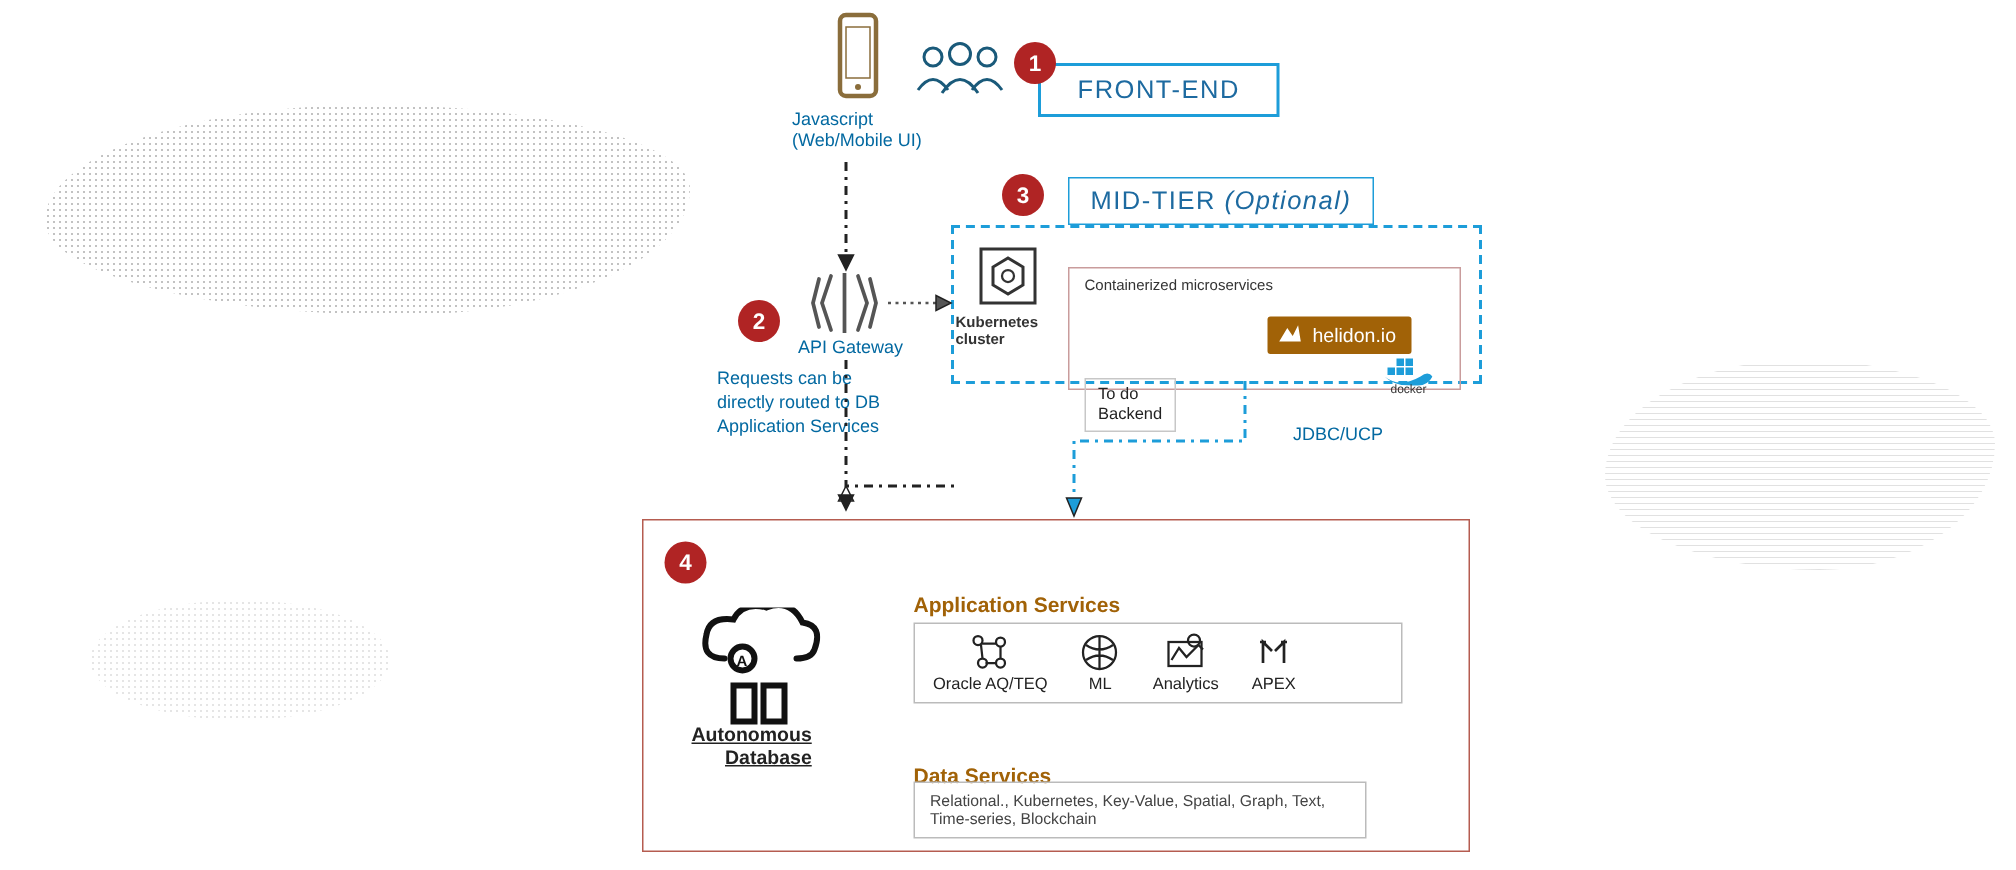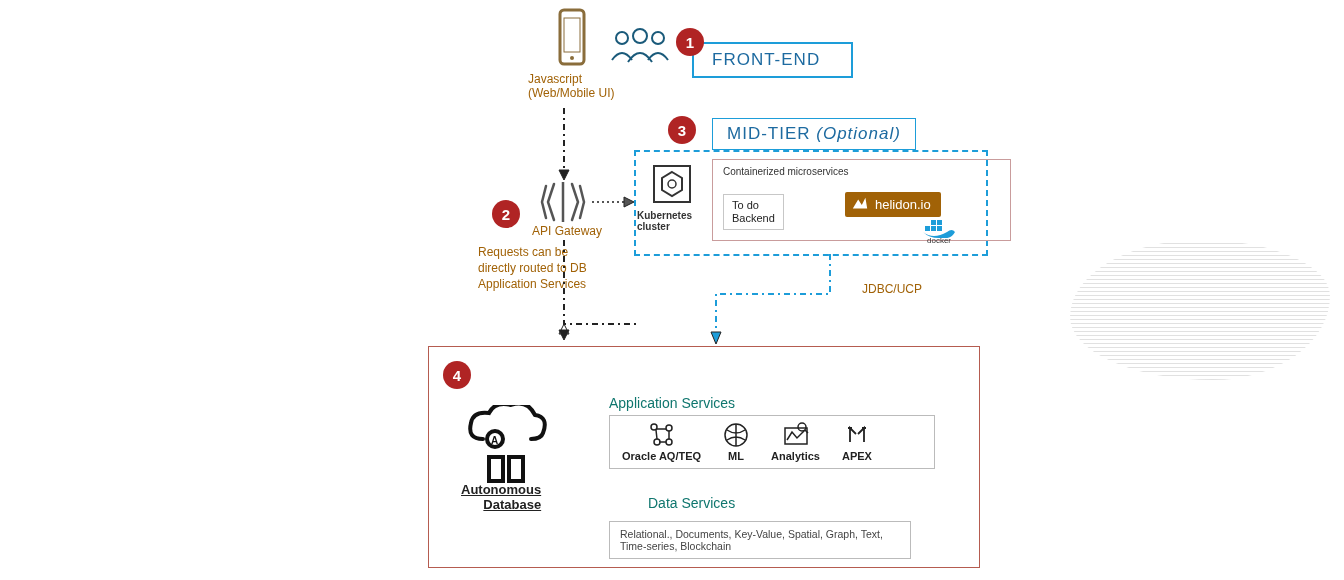--- a/index.html
+++ b/index.html
@@ -28,23 +28,23 @@
   }
   .title-box {
     position: absolute;
     border: 2px solid #1d9dd9;
     padding: 6px 18px;
     color: #1d6aa0;
     font-size: 17px;
     letter-spacing: 1px;
   }
   .optional { font-style: italic; font-weight: normal; }
-  .small-label { font-size: 12px; color: #a16207; }
+  .small-label { font-size: 12px; color: #0369a1; }
   .tiny-label { font-size: 10px; color: #333; }
-  .blue-heading { color: #0f766e; font-weight: 400; font-size: 14px; }
+  .blue-heading { color: #a16207; font-weight: 700; font-size: 14px; }
 
   
   .cloud-deco {
     position: absolute;
     background-image: radial-gradient(#9a9a9a 0.7px, transparent 0.7px);
     background-size: 4px 4px;
     opacity: 0.6;
   }
   .cloud-deco.lines {
     background-image: repeating-linear-gradient(0deg, #aaa 0 0.8px, transparent 0.8px 5px);
@@ -61,21 +61,20 @@
     border: 1px solid #b55c50;
     background: #fff;
   }
   .app-services-box {
     position: absolute;
     border: 1px solid #bbb;
     display: flex;
     gap: 22px;
     padding: 6px 12px;
     align-items: center;
-    font-weight: bold;
   }
   .svc { display:flex; flex-direction:column; align-items:center; gap:2px; font-size:11px; }
   .svc svg, .svc .icon { width:26px; height:26px; }
   .data-services-box {
     position: absolute;
     border: 1px solid #bbb;
     padding: 6px 10px;
     font-size: 10.5px;
     color:#444;
     width: 280px;
@@ -87,21 +86,21 @@
     left: 634px;
     top: 150px;
     width: 350px;
     height: 102px;
     border: 2px dashed #1d9dd9;
     background: #fff;
   }
   .microservices-box {
     position: absolute;
     border: 1px solid #c99c9c;
-    left: 76px; top: 7px; width: 260px; height: 80px; padding-left: 37px;
+    left: 76px; top: 26px; width: 260px; height: 80px;
   }
   .helidon-badge {
     position: absolute;
     background: #a16207;
     color: #fff;
     font-size: 13px;
     padding: 5px 10px 5px 30px;
     left: 132px; top: 32px;
     border-radius: 2px;
   }
@@ -120,21 +119,21 @@
     fill: none;
   }
 </style>
 </head>
 <body>
 
 <div class="cloud-deco" style="left:30px; top:70px; width:430px; height:140px; border-radius:50% 50% 45% 55% / 55% 40% 60% 45%;"></div>
 <div class="cloud-deco" style="left:60px; top:400px; width:200px; height:80px; border-radius:50%; opacity:0.25;"></div>
 <div class="cloud-deco lines" style="left:1070px; top:240px; width:260px; height:140px; border-radius:50% 50% 45% 55% / 55% 40% 60% 45%;"></div>
 
-<div class="title-box" style="left:692px; top:42px; width:121px; ">FRONT-END</div>
+<div class="title-box" style="left:692px; top:42px; width:121px; text-align:center;">FRONT-END</div>
 <div class="badge" style="left:676px; top:28px;">1</div>
 
 <svg style="position:absolute; left:556px; top:8px;" width="32" height="58" viewBox="0 0 32 58">
   <rect x="4" y="2" width="24" height="54" rx="4" fill="none" stroke="#8a6d3b" stroke-width="3"></rect>
   <rect x="8" y="10" width="16" height="34" fill="#fff" stroke="#8a6d3b"></rect>
   <circle cx="16" cy="50" r="2" fill="#8a6d3b"></circle>
 </svg>
 <svg style="position:absolute; left:608px; top:26px;" width="64" height="40" viewBox="0 0 64 40">
   <g stroke="#1a5a7a" fill="none" stroke-width="2">
     <circle cx="14" cy="12" r="6"></circle>
@@ -175,21 +174,21 @@
   <svg style="position:absolute; left:16px; top:12px;" width="40" height="40" viewBox="0 0 40 40">
     <rect x="2" y="2" width="36" height="36" fill="none" stroke="#333" stroke-width="2"></rect>
     <polygon points="20,8 30,14 30,26 20,32 10,26 10,14" fill="none" stroke="#333" stroke-width="2"></polygon>
     <circle cx="20" cy="20" r="4" fill="none" stroke="#333" stroke-width="1.5"></circle>
   </svg>
   <div class="tiny-label" style="position:absolute; left:1px; top:58px; font-weight:600; white-space:pre-line;">Kubernetes
 cluster</div>
 
   <div class="microservices-box">
     <div class="tiny-label" style="position:absolute; left:10px; top:6px;">Containerized microservices</div>
-    <div class="todo-box" style="white-space:pre-line;">To do
+    <div class="todo-box" style="white-space:pre-line;margin-top:39px;">To do
 Backend</div>
     <div class="helidon-badge">
       <svg viewBox="0 0 20 20">
           <path d="M2 14 L8 4 L12 10 L16 2 L18 14 Z" fill="#fff"></path>
         </svg>
       <span>helidon.io</span>
     </div>
 
     <svg style="position:absolute; left:210px; top:58px;" width="32" height="20" viewBox="0 0 32 20">
       <g fill="#1d9dd9">
@@ -260,22 +259,22 @@
       <svg viewBox="0 0 26 26">
           <g stroke="#222" fill="none" stroke-width="1.8">
             <path d="M6 20 L6 6 L12 12 M20 20 L20 6 L14 12"></path>
             <path d="M4 6 L8 6 M18 6 L22 6"></path>
           </g>
         </svg>
       <span>APEX</span>
     </div>
   </div>
 
-  <div class="blue-heading" style="position:absolute; left:180px; top:148px;margin-left:39px;">Data Services</div>
-  <div class="data-services-box" style="left:180px; top:174px;">Relational., Documents, Key-Value, Spatial, Graph, Text, Time-series, Blockchain</div>
+  <div class="blue-heading" style="position:absolute; left:180px; top:162px;">Data Services</div>
+  <div class="data-services-box" style="left:180px; top:174px;">Relational., Kubernetes, Key-Value, Spatial, Graph, Text, Time-series, Blockchain</div>
 </div>
 
 <svg class="arrow" style="left:558px; top:108px;" width="20" height="78">
   <path d="M6 0 L6 66" stroke="#222" stroke-width="2" stroke-dasharray="6 4 2 4"></path>
   <path d="M1 62 L6 72 L11 62 Z" fill="#222"></path>
 </svg>
 <svg class="arrow" style="left:558px; top:240px;" width="90" height="110">
   <path d="M6 0 L6 84 L78 84" stroke="#222" stroke-width="2" stroke-dasharray="6 4 2 4"></path>
   <path d="M6 84 L1 94 L11 94 Z" fill="none"></path>
   <path d="M1 90 L6 100 L11 90 Z" fill="#222"></path>

